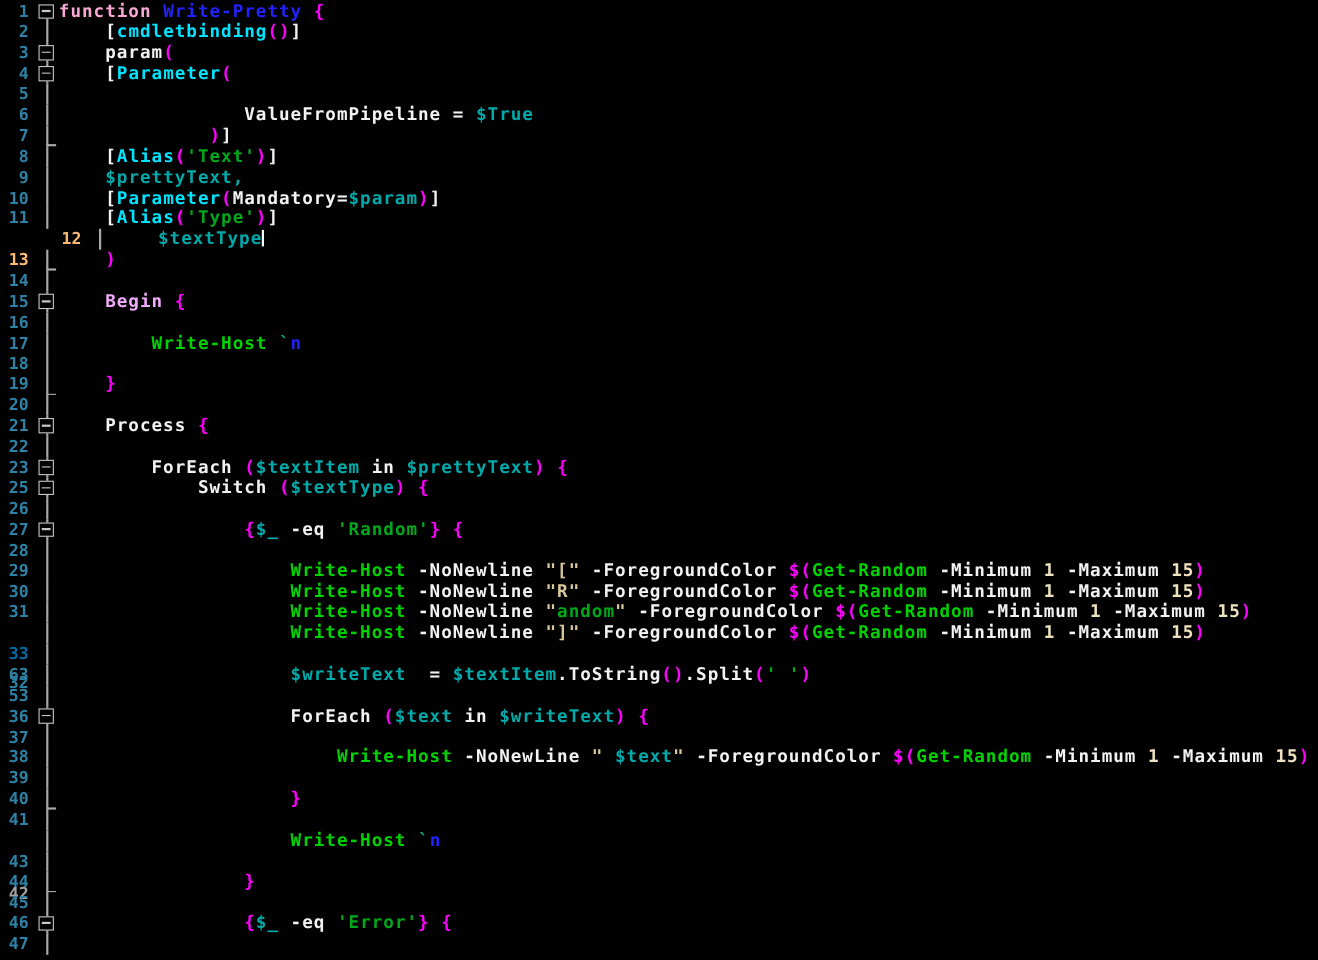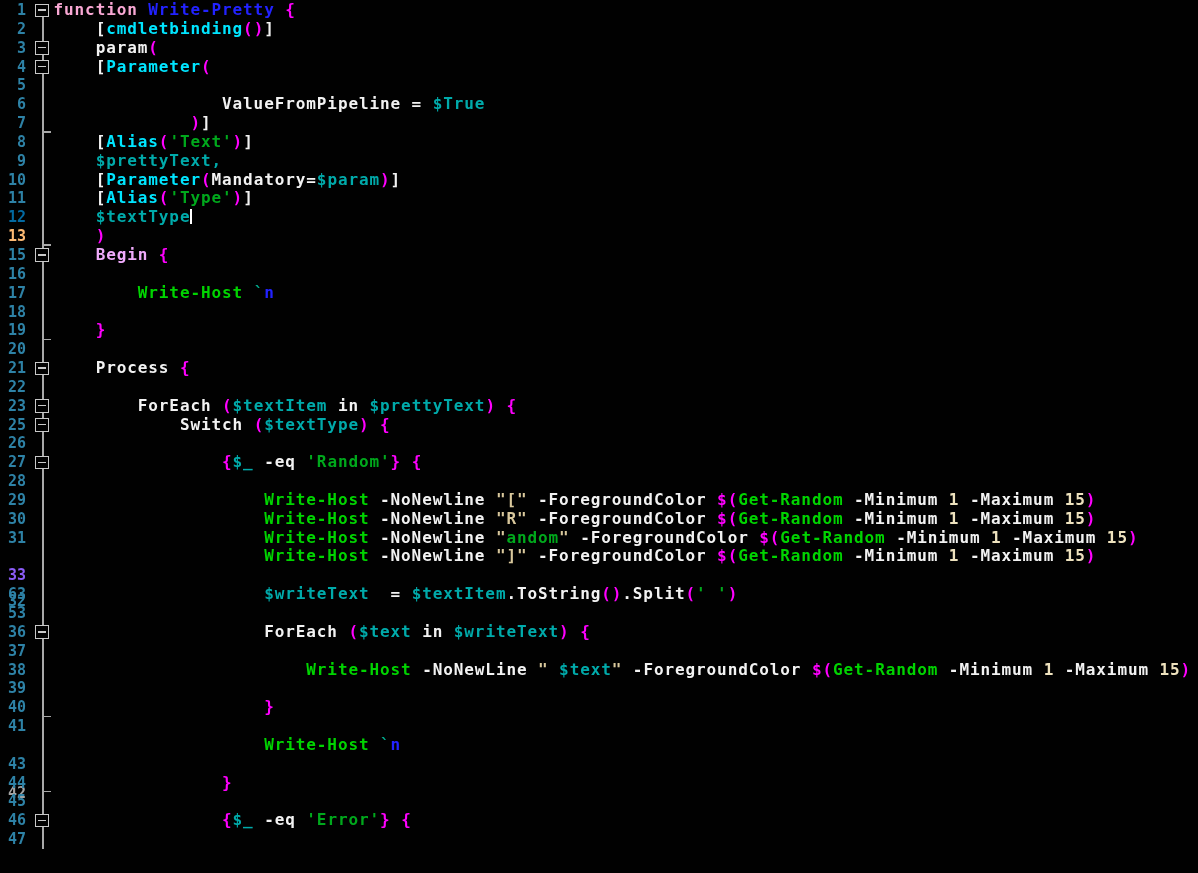--- a/index.html
+++ b/index.html
@@ -113,35 +113,42 @@
         <span class="code"><span style="color: rgb(242, 242, 242);">    [</span><span style="color: rgb(0, 229, 255);">Parameter</span><span style="color: rgb(255, 0, 255);">(</span><span style="color: rgb(242, 242, 242);">Mandatory=</span><span style="color: rgb(0, 170, 170);">$param</span><span style="color: rgb(255, 0, 255);">)</span><span style="color: rgb(242, 242, 242);">]</span></span>
       </div>
       <div class="row">
         <span class="ln" style="color: rgb(46, 130, 166);">11</span>
         <span class="fold">
           <span class="vl" style="background: rgb(168, 168, 168);"></span>
         </span>
         <span class="code"><span style="color: rgb(242, 242, 242);">    [</span><span style="color: rgb(0, 229, 255);">Alias</span><span style="color: rgb(255, 0, 255);">(</span><span style="color: rgb(0, 168, 28);">'Type'</span><span style="color: rgb(255, 0, 255);">)</span><span style="color: rgb(242, 242, 242);">]</span></span>
       </div>
       <div class="row">
-        <span class="ln" style="color: #0369a1;">12</span>
+        <span class="ln" style="color: #fdba74; margin-left: 48px;">12</span>
         <span class="fold">
           <span class="vl" style="background: rgb(168, 168, 168);"></span>
         </span>
         <span class="code"><span style="color: rgb(242, 242, 242);">    </span><span style="color: rgb(0, 170, 170);">$textType</span><span class="caret" style="background: rgb(255, 255, 255);"></span></span>
       </div>
       <div class="row">
         <span class="ln" style="color: #fdba74;">13</span>
         <span class="fold">
           <span class="vl" style="background: rgb(168, 168, 168);"></span>
           <span class="tick" style="background: rgb(168, 168, 168);"></span>
         </span>
         <span class="code"><span style="color: rgb(242, 242, 242);">    </span><span style="color: rgb(255, 0, 255);">)</span></span>
       </div>
       <div class="row">
+        <span class="ln" style="color: rgb(46, 130, 166);">14</span>
+        <span class="fold">
+          <span class="vl" style="background: rgb(168, 168, 168);"></span>
+        </span>
+        <span class="code"></span>
+      </div>
+      <div class="row">
         <span class="ln" style="color: rgb(46, 130, 166);">15</span>
         <span class="fold">
           <span class="vl" style="background: rgb(168, 168, 168);"></span>
           <span class="fbox" style="border-color: rgb(200, 200, 200);">
             <span class="fminus" style="background: rgb(200, 200, 200);"></span>
           </span>
         </span>
         <span class="code"><span style="color: #f0abfc;">    Begin </span><span style="color: rgb(255, 0, 255);">{</span></span>
       </div>
       <div class="row">
@@ -263,21 +270,21 @@
         <span class="code"><span style="color: rgb(242, 242, 242);">                    </span><span style="color: rgb(0, 212, 0);">Write-Host</span><span style="color: rgb(242, 242, 242);"> -NoNewline </span><span style="color: rgb(217, 200, 156);">"</span><span style="color: rgb(0, 168, 28);">andom</span><span style="color: rgb(217, 200, 156);">"</span><span style="color: rgb(242, 242, 242);"> -ForegroundColor </span><span style="color: rgb(255, 0, 255);">$(</span><span style="color: rgb(0, 212, 0);">Get-Random</span><span style="color: rgb(242, 242, 242);"> -Minimum </span><span style="color: rgb(238, 226, 190);">1</span><span style="color: rgb(242, 242, 242);"> -Maximum </span><span style="color: rgb(238, 226, 190);">15</span><span style="color: rgb(255, 0, 255);">)</span></span>
       </div>
       <div class="row">
         <span class="ln" style="color: rgb(46, 130, 166); margin-top: 45px;">32</span>
         <span class="fold">
           <span class="vl" style="background: rgb(168, 168, 168);"></span>
         </span>
         <span class="code"><span style="color: rgb(242, 242, 242);">                    </span><span style="color: rgb(0, 212, 0);">Write-Host</span><span style="color: rgb(242, 242, 242);"> -NoNewline </span><span style="color: rgb(217, 200, 156);">"]"</span><span style="color: rgb(242, 242, 242);"> -ForegroundColor </span><span style="color: rgb(255, 0, 255);">$(</span><span style="color: rgb(0, 212, 0);">Get-Random</span><span style="color: rgb(242, 242, 242);"> -Minimum </span><span style="color: rgb(238, 226, 190);">1</span><span style="color: rgb(242, 242, 242);"> -Maximum </span><span style="color: rgb(238, 226, 190);">15</span><span style="color: rgb(255, 0, 255);">)</span></span>
       </div>
       <div class="row">
-        <span class="ln" style="color: #8b5cf6;">33</span>
+        <span class="ln" style="color: #0369a1;">33</span>
         <span class="fold">
           <span class="vl" style="background: rgb(168, 168, 168);"></span>
         </span>
         <span class="code"></span>
       </div>
       <div class="row">
         <span class="ln" style="color: rgb(46, 130, 166);">63</span>
         <span class="fold">
           <span class="vl" style="background: rgb(168, 168, 168);"></span>
         </span>

